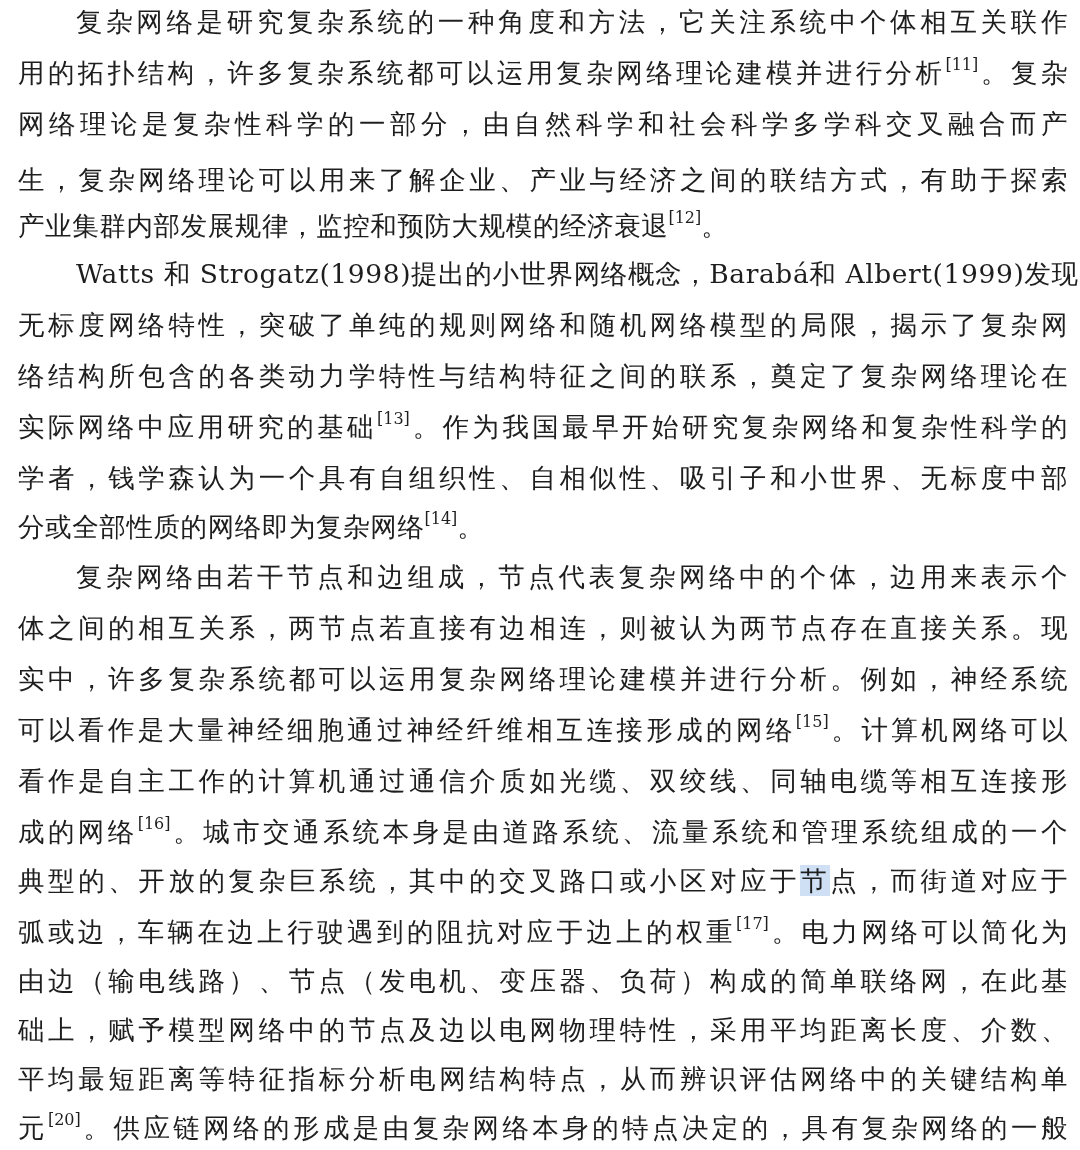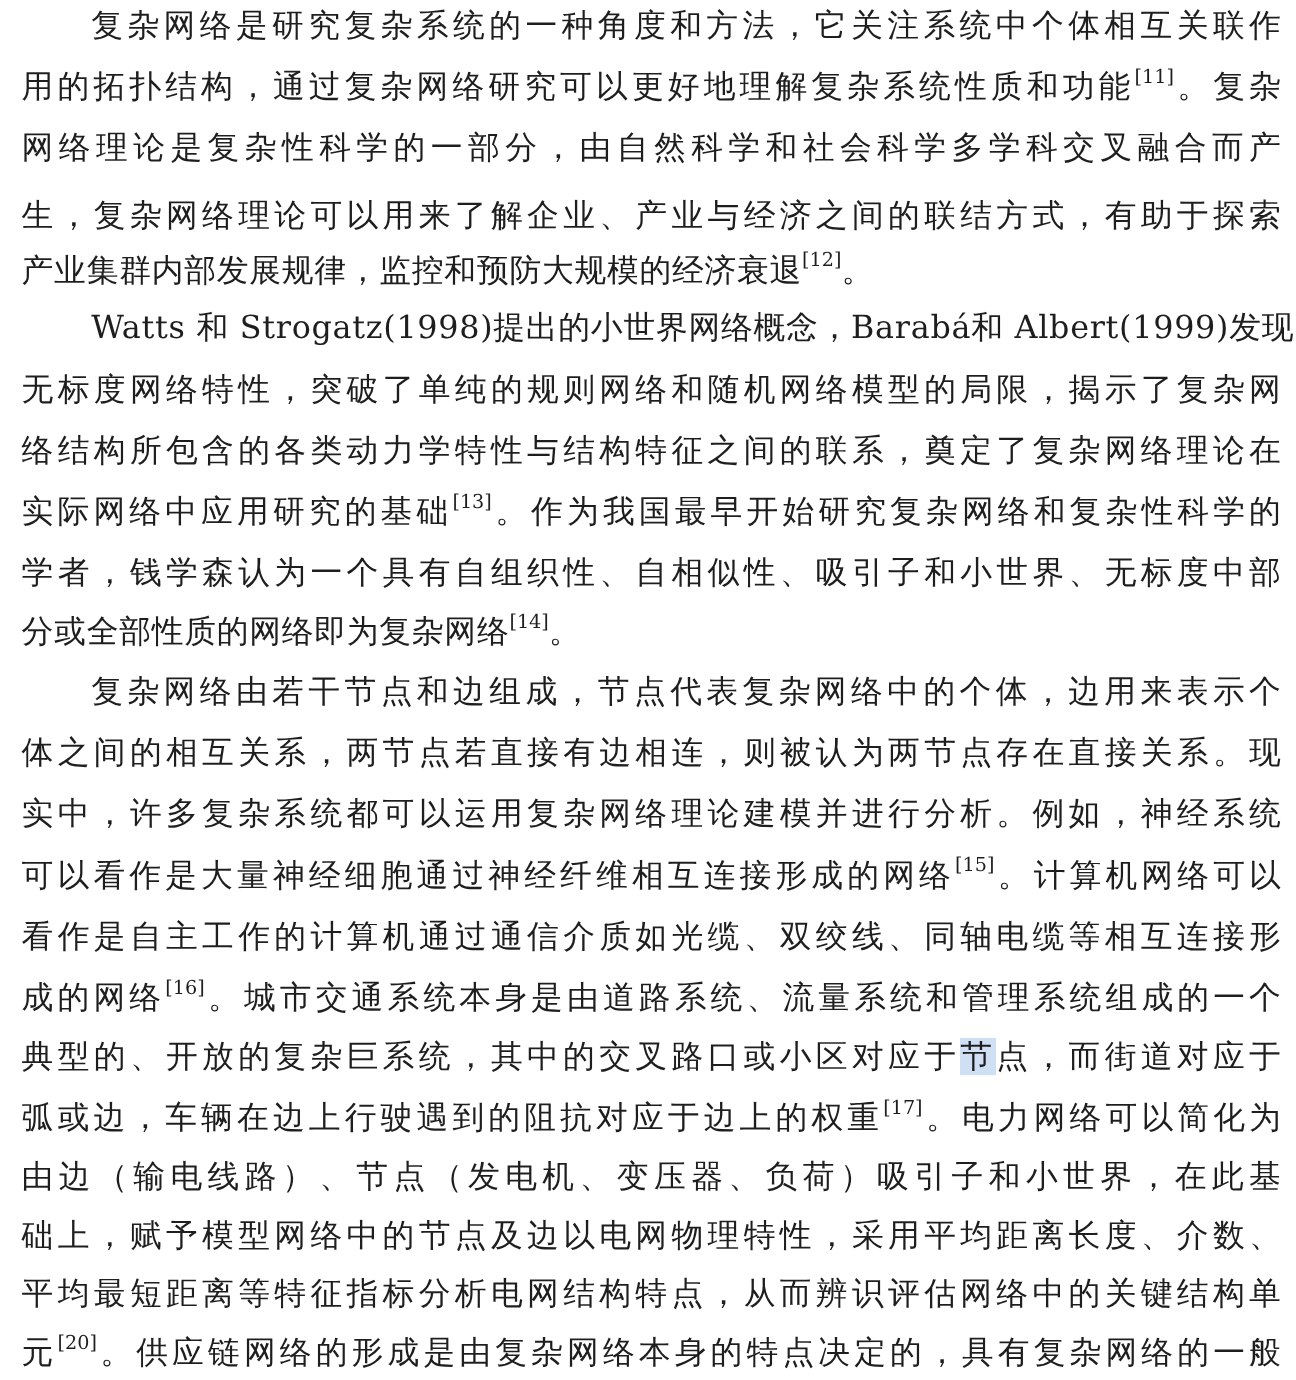--- a/index.html
+++ b/index.html
@@ -24,21 +24,21 @@
   sup { font-size: 16px; vertical-align: 12px; line-height: 0; letter-spacing: 0; }
   .hl { background: #cfe0f5; }
 </style>
 </head>
 <body>
 
 <div class="doc">
 
   <div>
     <div class="line indent" style="top:2px">复杂网络是研究复杂系统的一种角度和方法，它关注系统中个体相互关联作</div>
-    <div class="line" style="top:53px"><span>用的拓扑结构，通过复杂网络研究可以更好地理解复杂系统性质和功能</span><sup>[11]</sup><span>。复杂</span></div>
+    <div class="line" style="top:53px"><span>用的拓扑结构，许多复杂系统都可以运用复杂网络理论建模并进行分析</span><sup>[11]</sup><span>。复杂</span></div>
     <div class="line" style="top:104px">网络理论是复杂性科学的一部分，由自然科学和社会科学多学科交叉融合而产</div>
     <div class="line" style="top:160px">生，复杂网络理论可以用来了解企业、产业与经济之间的联结方式，有助于探索</div>
     <div class="line last" style="top:206px"><span>产业集群内部发展规律，监控和预防大规模的经济衰退</span><sup>[12]</sup><span>。</span></div>
   </div>
 
   <div>
     <div class="line indent" style="top:254px">Watts 和 Strogatz(1998)提出的小世界网络概念，Barabá和 Albert(1999)发现的</div>
     <div class="line" style="top:305px">无标度网络特性，突破了单纯的规则网络和随机网络模型的局限，揭示了复杂网</div>
     <div class="line" style="top:356px">络结构所包含的各类动力学特性与结构特征之间的联系，奠定了复杂网络理论在</div>
     <div class="line" style="top:407px"><span>实际网络中应用研究的基础</span><sup>[13]</sup><span>。作为我国最早开始研究复杂网络和复杂性科学的</span></div>
@@ -48,18 +48,18 @@
 
   <div>
     <div class="line indent" style="top:557px">复杂网络由若干节点和边组成，节点代表复杂网络中的个体，边用来表示个</div>
     <div class="line" style="top:608px">体之间的相互关系，两节点若直接有边相连，则被认为两节点存在直接关系。现</div>
     <div class="line" style="top:659px">实中，许多复杂系统都可以运用复杂网络理论建模并进行分析。例如，神经系统</div>
     <div class="line" style="top:710px"><span>可以看作是大量神经细胞通过神经纤维相互连接形成的网络</span><sup>[15]</sup><span>。计算机网络可以</span></div>
     <div class="line" style="top:761px">看作是自主工作的计算机通过通信介质如光缆、双绞线、同轴电缆等相互连接形</div>
     <div class="line" style="top:812px"><span>成的网络</span><sup>[16]</sup><span>。城市交通系统本身是由道路系统、流量系统和管理系统组成的一个</span></div>
     <div class="line" style="top:861px"><span>典型的、开放的复杂巨系统，其中的交叉路口或小区对应于</span><span class="hl">节</span><span>点，而街道对应于</span></div>
     <div class="line" style="top:912px"><span>弧或边，车辆在边上行驶遇到的阻抗对应于边上的权重</span><sup>[17]</sup><span>。电力网络可以简化为</span></div>
-    <div class="line" style="top:961px">由边（输电线路）、节点（发电机、变压器、负荷）吸引子和小世界，在此基</div>
+    <div class="line" style="top:961px">由边（输电线路）、节点（发电机、变压器、负荷）构成的简单联络网，在此基</div>
     <div class="line" style="top:1010px">础上，赋予模型网络中的节点及边以电网物理特性，采用平均距离长度、介数、</div>
     <div class="line" style="top:1059px">平均最短距离等特征指标分析电网结构特点，从而辨识评估网络中的关键结构单</div>
     <div class="line" style="top:1108px"><span>元</span><sup>[20]</sup><span>。供应链网络的形成是由复杂网络本身的特点决定的，具有复杂网络的一般</span></div>
   </div>
 </div>
 
 </body></html>

